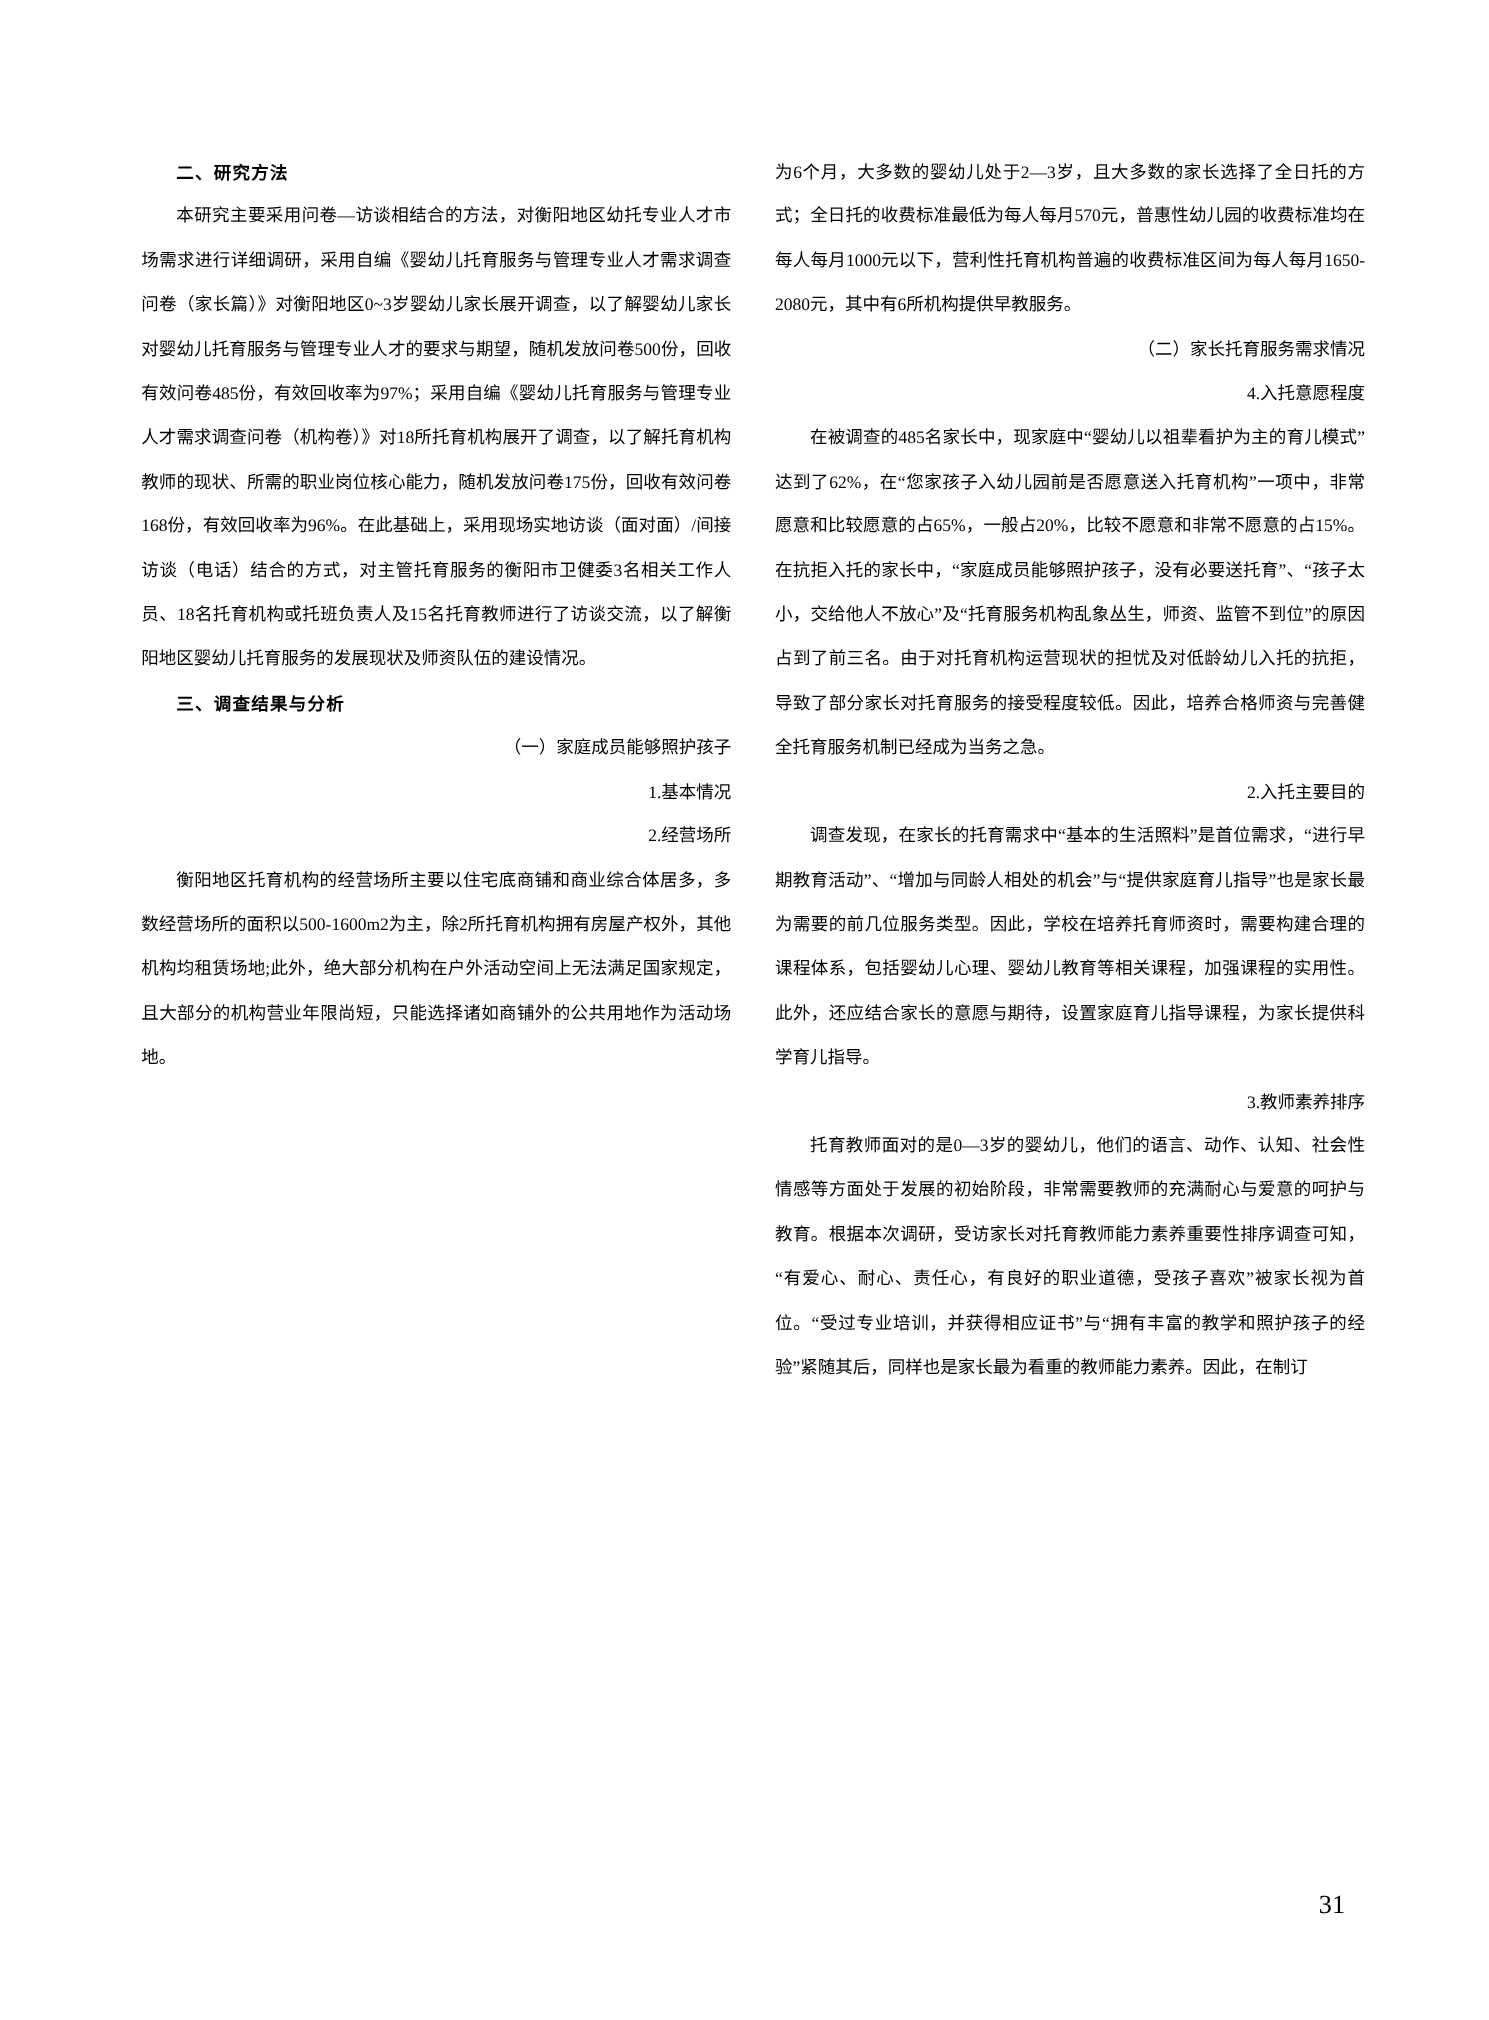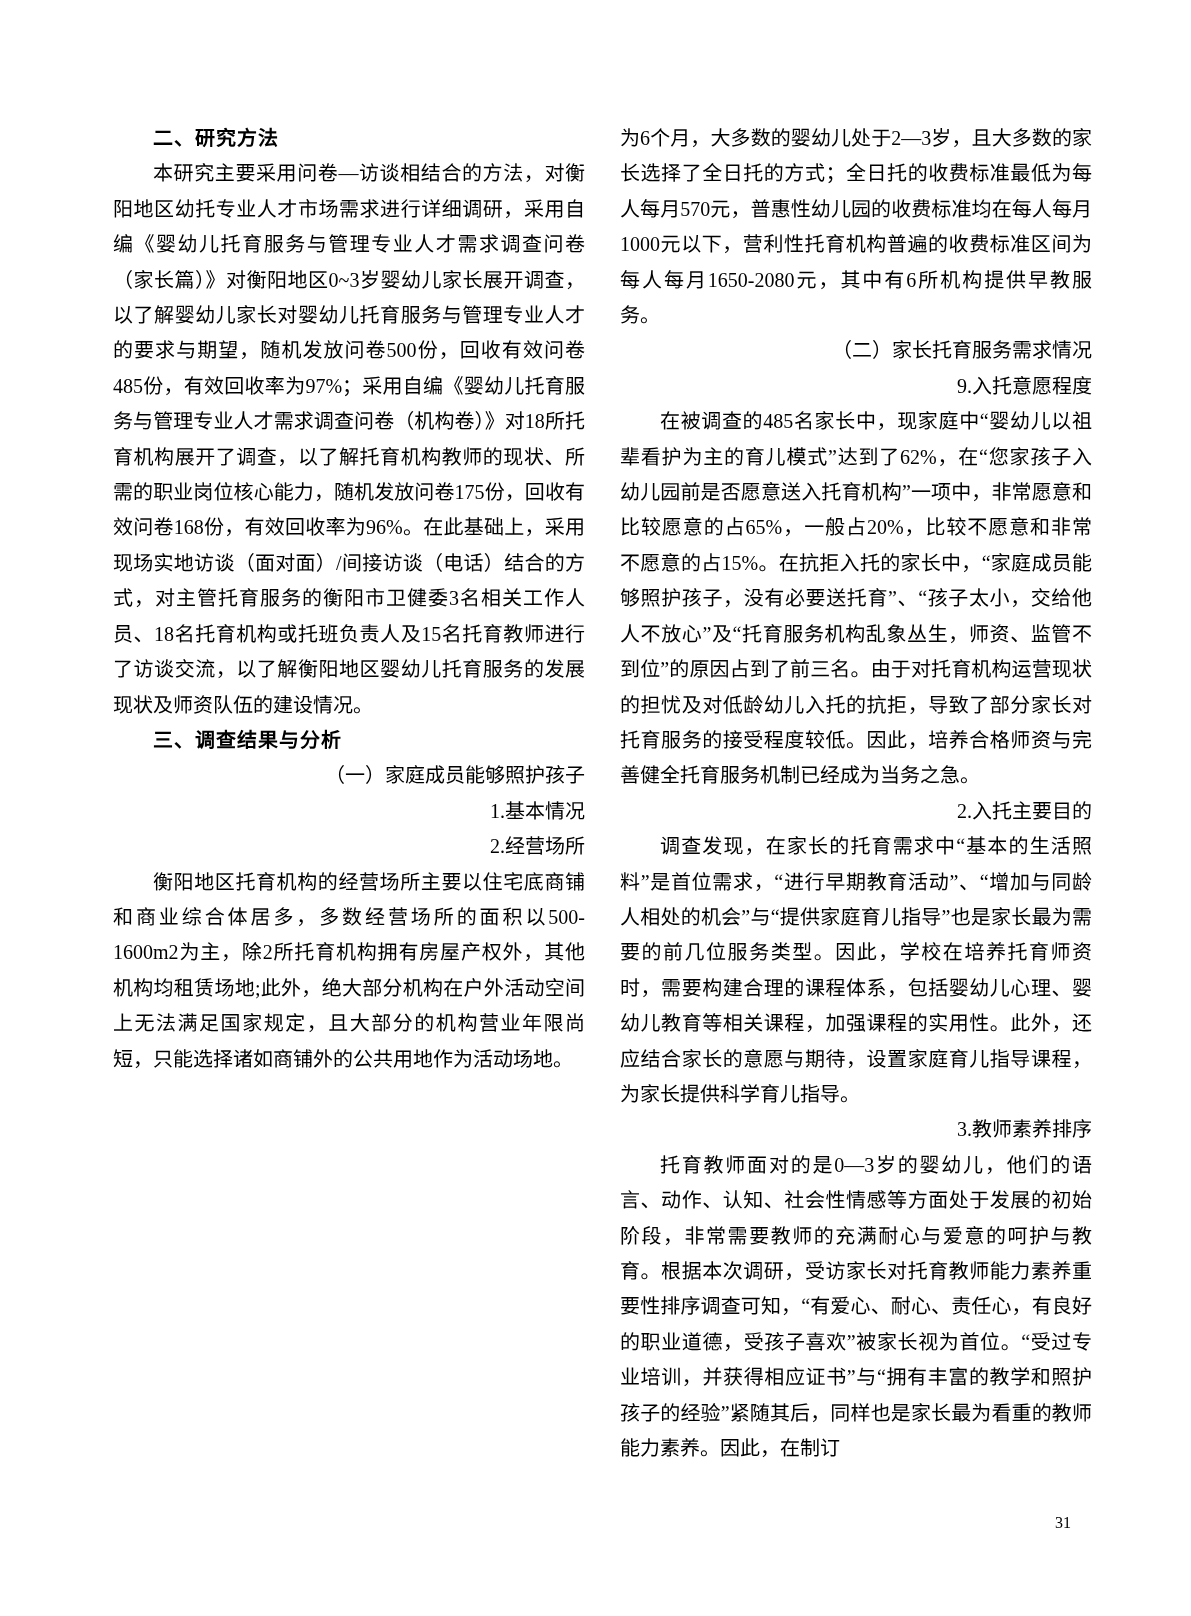--- a/index.html
+++ b/index.html
@@ -19,21 +19,21 @@
   .columns {
     position: absolute;
     left: 113px;
     top: 121px;
     width: 979px;
     display: flex;
     gap: 35px;
   }
   .col {
     width: 472px;
-    font-size: 20px;
+    font-size: 14px;
     line-height: 35.4px;
     text-align: justify;
     text-justify: inter-ideograph;
   }
   .col p, .col h2, .col h3 {
     margin: 0;
     padding: 0;
     font-size: inherit;
     line-height: inherit;
     font-weight: normal;
@@ -52,21 +52,21 @@
   .paragraph {
     text-indent: 2em;
   }
   .paragraph.continued {
     text-indent: 0;
   }
   .page-number {
     position: absolute;
     left: 1055px;
     top: 1508px;
-    font-size: 16px;
+    font-size: 21px;
     line-height: 30px;
   }
 </style>
 </head>
 <body>
 
 <div class="page">
   <div class="columns">
 
     <div class="col">
@@ -75,21 +75,21 @@
       <h2 class="heading-bold">三、调查结果与分析</h2>
       <h3 class="subheading">（一）家庭成员能够照护孩子</h3>
       <h3 class="subheading">1.基本情况</h3>
       <h3 class="subheading">2.经营场所</h3>
       <p class="paragraph">衡阳地区托育机构的经营场所主要以住宅底商铺和商业综合体居多，多数经营场所的面积以500-1600m2为主，除2所托育机构拥有房屋产权外，其他机构均租赁场地;此外，绝大部分机构在户外活动空间上无法满足国家规定，且大部分的机构营业年限尚短，只能选择诸如商铺外的公共用地作为活动场地。</p>
     </div>
 
     <div class="col">
       <p class="paragraph continued">为6个月，大多数的婴幼儿处于2—3岁，且大多数的家长选择了全日托的方式；全日托的收费标准最低为每人每月570元，普惠性幼儿园的收费标准均在每人每月1000元以下，营利性托育机构普遍的收费标准区间为每人每月1650-2080元，其中有6所机构提供早教服务。</p>
       <h3 class="subheading">（二）家长托育服务需求情况</h3>
-      <h3 class="subheading">9.入托意愿程度</h3>
+      <h3 class="subheading">4.入托意愿程度</h3>
       <p class="paragraph">在被调查的485名家长中，现家庭中“婴幼儿以祖辈看护为主的育儿模式”达到了62%，在“您家孩子入幼儿园前是否愿意送入托育机构”一项中，非常愿意和比较愿意的占65%，一般占20%，比较不愿意和非常不愿意的占15%。在抗拒入托的家长中，“家庭成员能够照护孩子，没有必要送托育”、“孩子太小，交给他人不放心”及“托育服务机构乱象丛生，师资、监管不到位”的原因占到了前三名。由于对托育机构运营现状的担忧及对低龄幼儿入托的抗拒，导致了部分家长对托育服务的接受程度较低。因此，培养合格师资与完善健全托育服务机制已经成为当务之急。</p>
       <h3 class="subheading">2.入托主要目的</h3>
       <p class="paragraph">调查发现，在家长的托育需求中“基本的生活照料”是首位需求，“进行早期教育活动”、“增加与同龄人相处的机会”与“提供家庭育儿指导”也是家长最为需要的前几位服务类型。因此，学校在培养托育师资时，需要构建合理的课程体系，包括婴幼儿心理、婴幼儿教育等相关课程，加强课程的实用性。此外，还应结合家长的意愿与期待，设置家庭育儿指导课程，为家长提供科学育儿指导。</p>
       <h3 class="subheading">3.教师素养排序</h3>
       <p class="paragraph">托育教师面对的是0—3岁的婴幼儿，他们的语言、动作、认知、社会性情感等方面处于发展的初始阶段，非常需要教师的充满耐心与爱意的呵护与教育。根据本次调研，受访家长对托育教师能力素养重要性排序调查可知，“有爱心、耐心、责任心，有良好的职业道德，受孩子喜欢”被家长视为首位。“受过专业培训，并获得相应证书”与“拥有丰富的教学和照护孩子的经验”紧随其后，同样也是家长最为看重的教师能力素养。因此，在制订</p>
     </div>
 
   </div>
 
   <div class="page-number">31</div>

